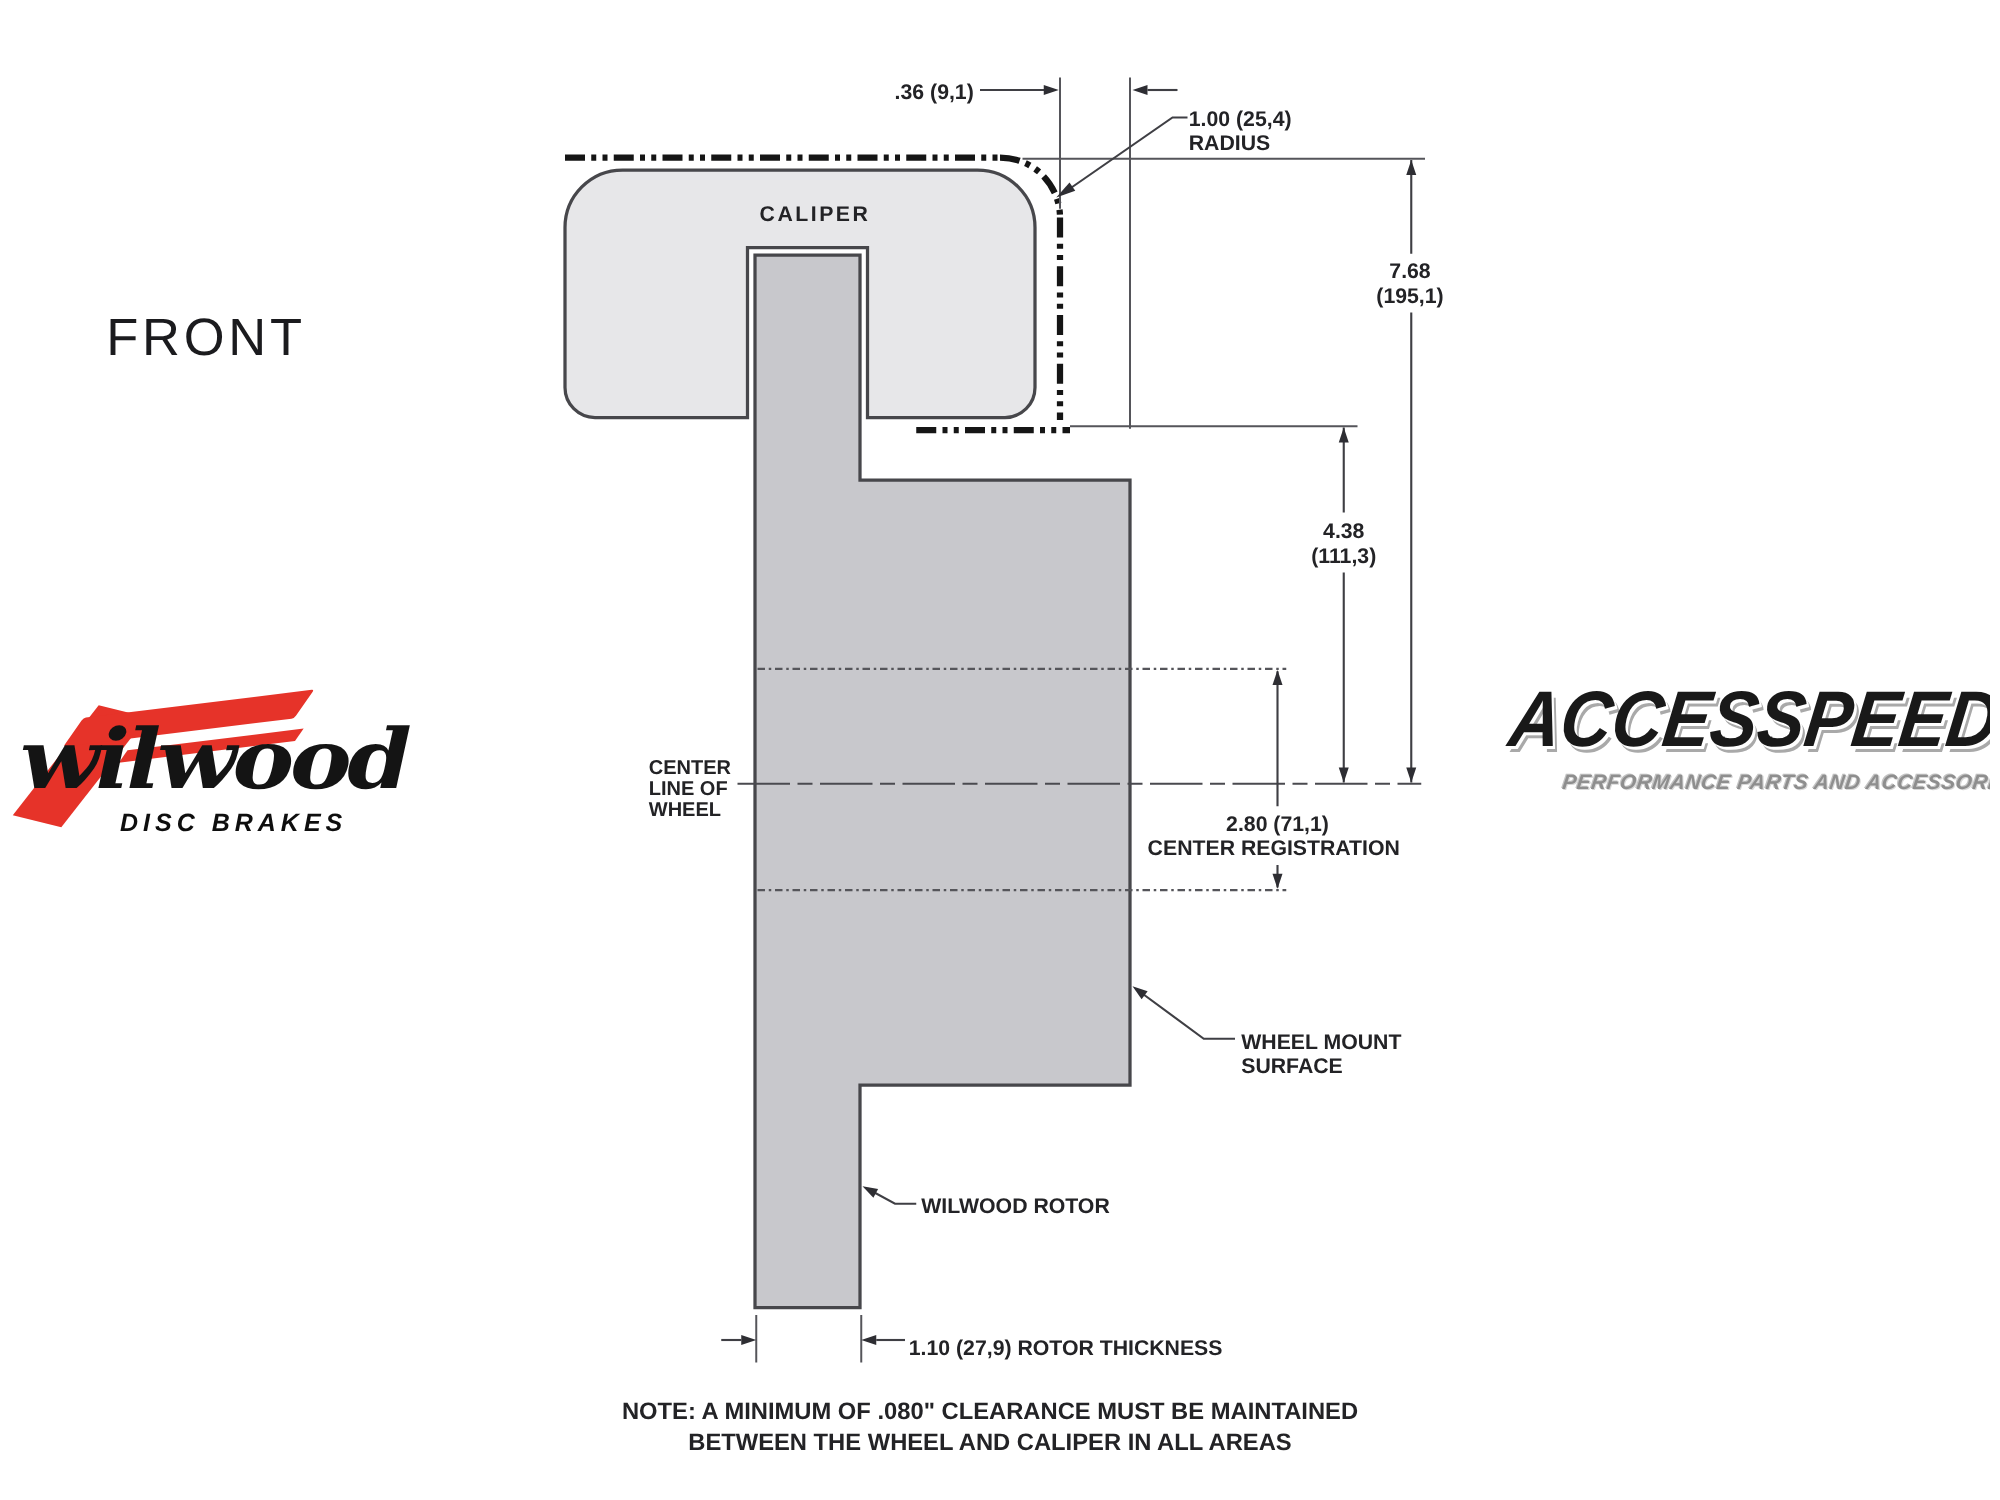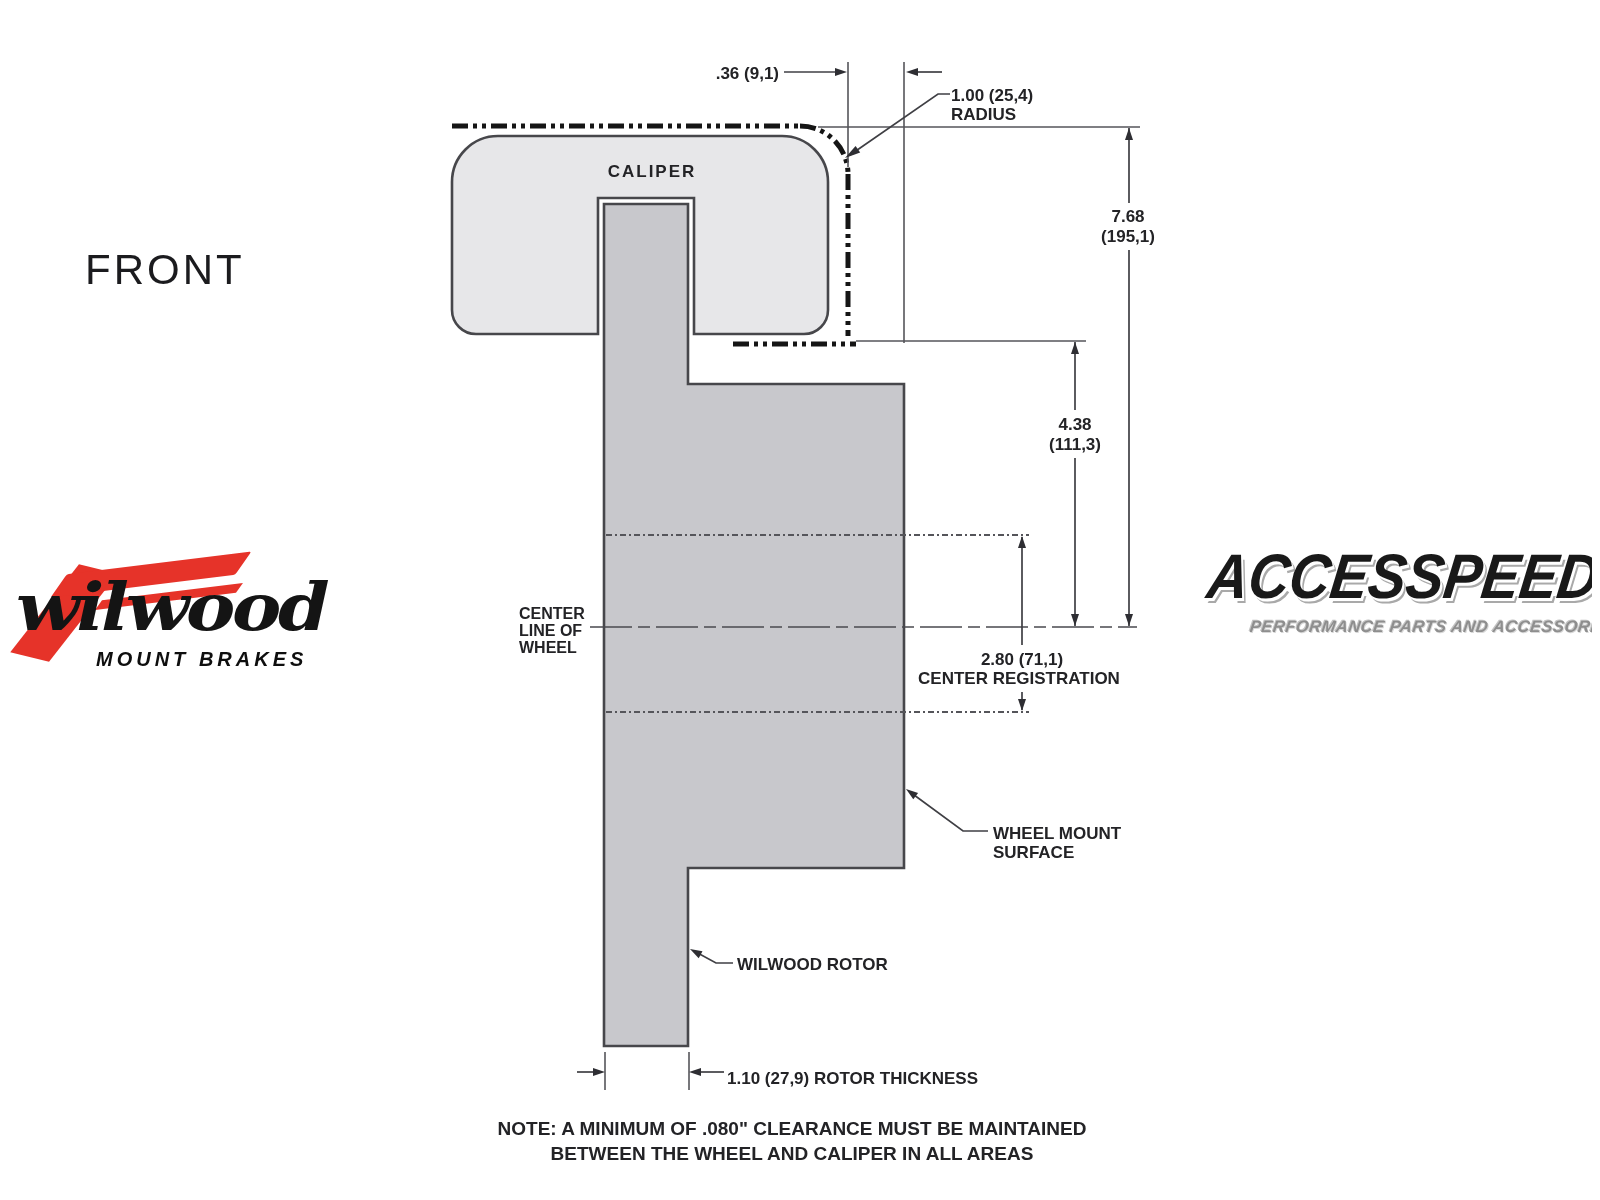--- a/index.html
+++ b/index.html
@@ -148,21 +148,21 @@
 
     <text class="note mid" x="792" y="1135">NOTE: A MINIMUM OF .080" CLEARANCE MUST BE MAINTAINED</text>
     <text class="note mid" x="792" y="1160">BETWEEN THE WHEEL AND CALIPER IN ALL AREAS</text>
   </svg>
 
   <div class="wilwood-logo">
     <div class="ww-red ww-red-left"></div>
     <div class="ww-red ww-red-main"></div>
     <div class="ww-red ww-red-streak"></div>
     <div class="ww-word">wilwood</div>
-    <div class="ww-tag">MOUNT BRAKES</div>
+    <div class="ww-tag">DISC BRAKES</div>
   </div>
 
   <div class="accesspeed-logo">
     <div class="ap-word">ACCESSPEED</div>
     <div class="ap-tag">PERFORMANCE PARTS AND ACCESSORIES</div>
   </div>
 
 </div>
 
 </body></html>

